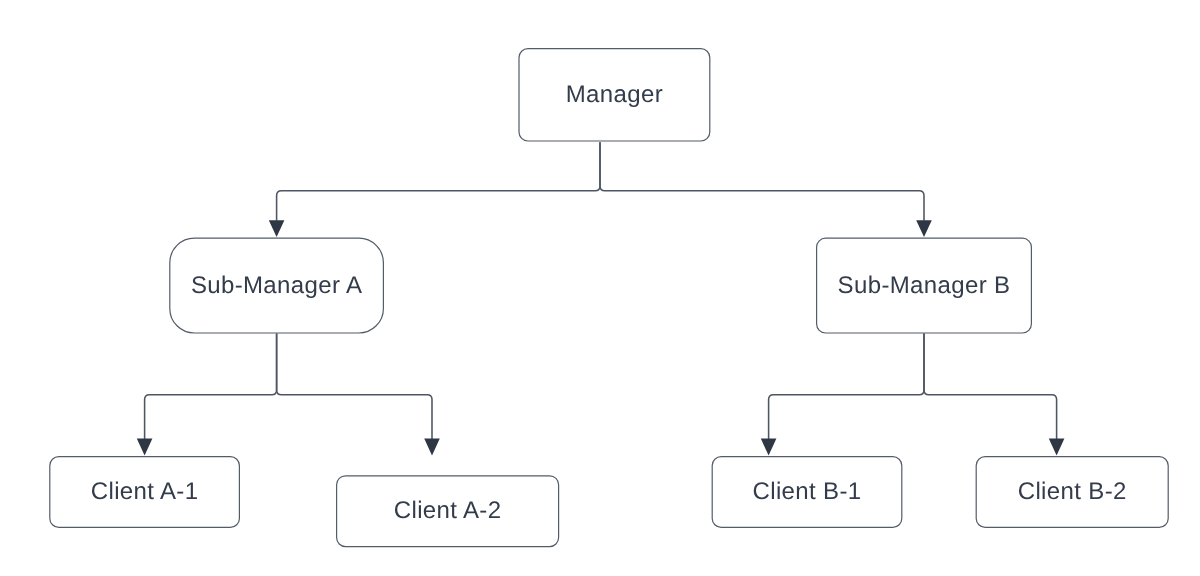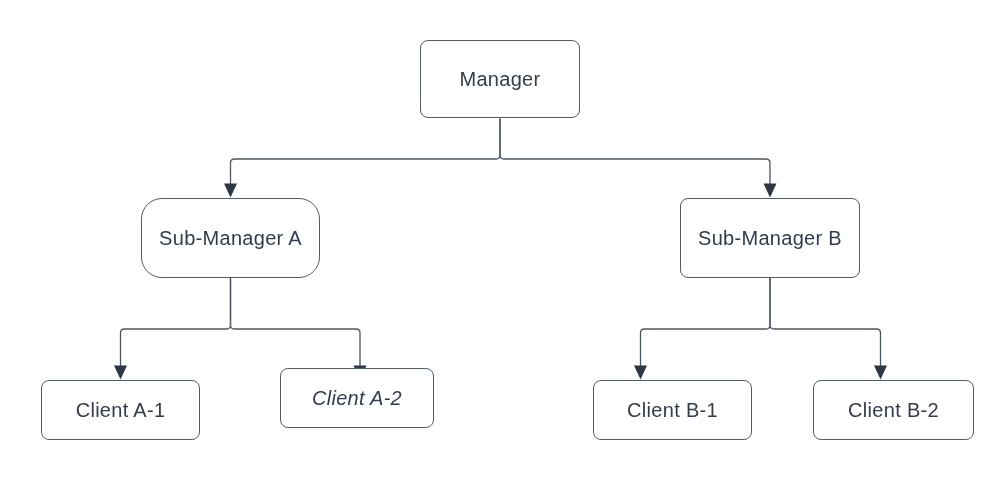--- a/index.html
+++ b/index.html
@@ -82,37 +82,37 @@
       <path class="edge-line" d="M 770 278 L 770 325 Q 770 329 766 329 L 644.5 329 Q 640.5 329 640.5 333 L 640.5 366"></path>
       <polygon class="edge-arrow" points="634,365.5 647,365.5 640.5,379.5"></polygon>
     </g>
 
     <g>
       <path class="edge-line" d="M 770 278 L 770 325 Q 770 329 774 329 L 876.5 329 Q 880.5 329 880.5 333 L 880.5 366"></path>
       <polygon class="edge-arrow" points="874,365.5 887,365.5 880.5,379.5"></polygon>
     </g>
   </svg>
 
-  <div class="node" style="left:420px; top:40px; width:160px; height:78px;text-align:right;">
+  <div class="node" style="left:432px; top:40px; width:160px; height:78px;text-align:right;">
     <span class="node-label">Manager</span>
   </div>
 
   <div class="node" style="left:141px; top:198px; width:179px; height:80px;border-radius:21px;">
     <span class="node-label">Sub-Manager A</span>
   </div>
 
   <div class="node" style="left:680px; top:198px; width:180px; height:80px;">
     <span class="node-label">Sub-Manager B</span>
   </div>
 
   <div class="node" style="left:41px; top:380px; width:159px; height:60px;text-align:right;">
     <span class="node-label">Client A-1</span>
   </div>
 
-  <div class="node" style="left:280px; top:368px; width:154px; height:60px;font-style:italic;">
+  <div class="node" style="left:280px; top:396px; width:186px; height:60px;">
     <span class="node-label">Client A-2</span>
   </div>
 
   <div class="node" style="left:561px; top:380px; width:159px; height:60px;margin-left:32px;">
     <span class="node-label">Client B-1</span>
   </div>
 
   <div class="node" style="left:801px; top:380px; width:161px; height:60px;margin-left:12px;">
     <span class="node-label">Client B-2</span>
   </div>

